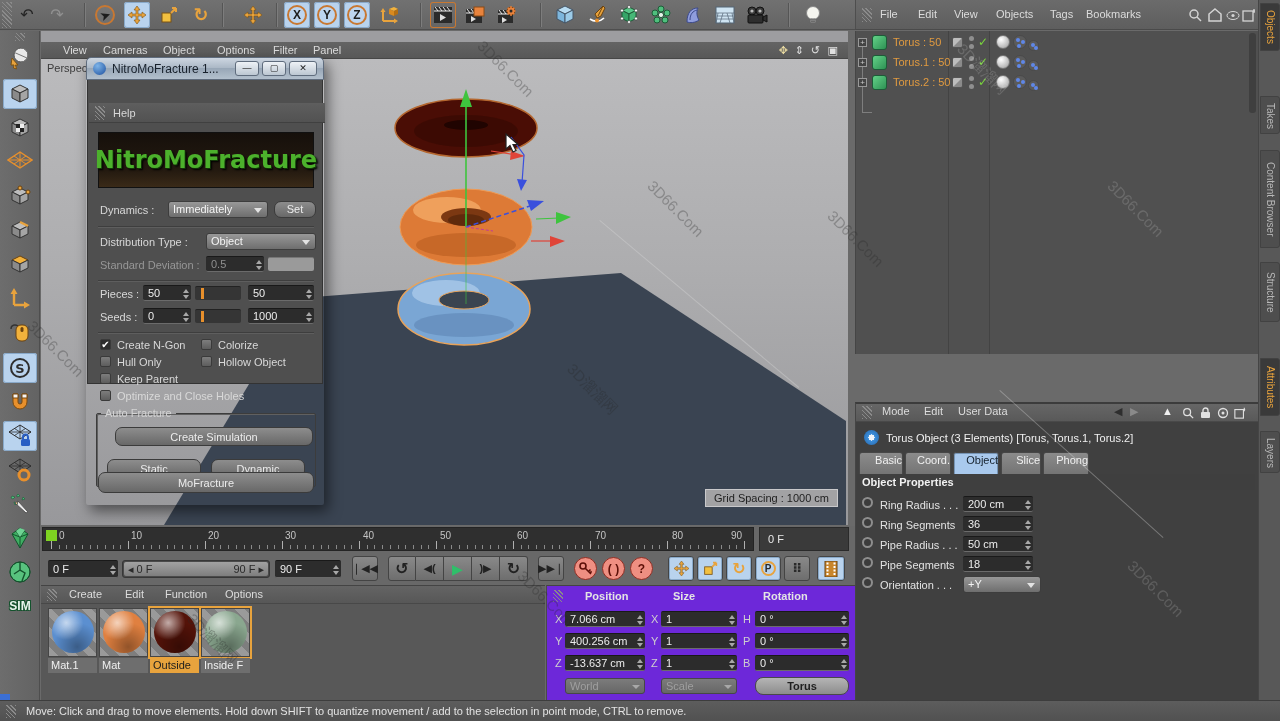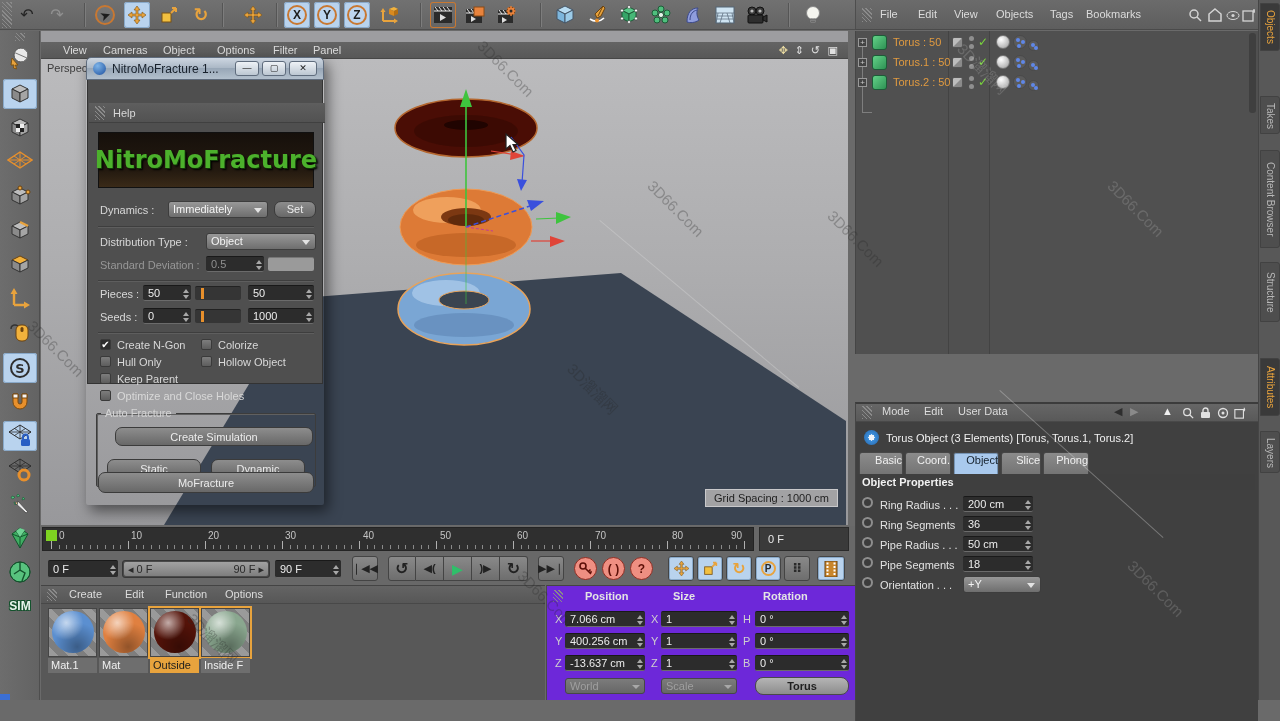--- a/index.html
+++ b/index.html
@@ -970,20 +970,24 @@
     <div class="vtab" style="top:96px;height:38px">Takes</div>
     <div class="vtab" style="top:150px;height:98px">Content Browser</div>
     <div class="vtab" style="top:262px;height:60px">Structure</div>
   </div>
   <div id="right-strip-bottom" class="abs">
     <div class="vtab active" style="top:3px;height:58px">Attributes</div>
     <div class="vtab" style="top:76px;height:42px">Layers</div>
   </div>
 
   <div class="abs" style="left:0;top:694px;width:10px;height:6px;background:#3b6fd4"></div>
+  <div id="status" class="abs">
+    <span class="grip" style="width:10px;height:13px;margin:0 10px 0 6px"></span>
+    <span style="color:#e2e2e2">Move: Click and drag to move elements. Hold down SHIFT to quantize movement / add to the selection in point mode, CTRL to remove.</span>
+  </div>
 
   <span class="wm" style="left:470px;top:60px">3D66.Com</span>
   <span class="wm" style="left:640px;top:200px">3D66.Com</span>
   <span class="wm" style="left:820px;top:230px">3D66.Com</span>
   <span class="wm" style="left:20px;top:340px">3D66.Com</span>
   <span class="wm" style="left:510px;top:590px">3D66.Com</span>
   <span class="wm light" style="left:1120px;top:580px">3D66.Com</span>
   <span class="wm light" style="left:1100px;top:200px">3D66.Com</span>
   <span class="wm" style="left:560px;top:380px">3D溜溜网</span>
   <span class="wm light" style="left:950px;top:60px">3D溜溜网</span>

